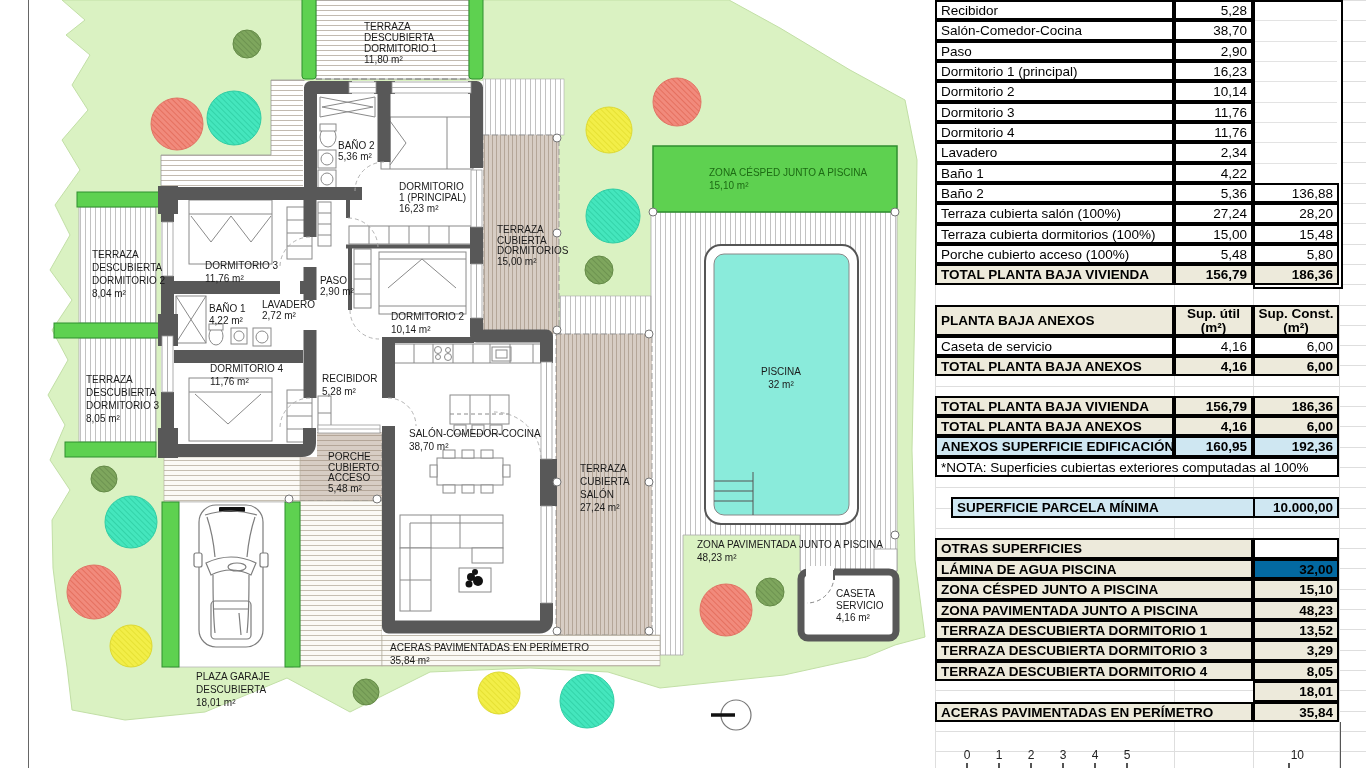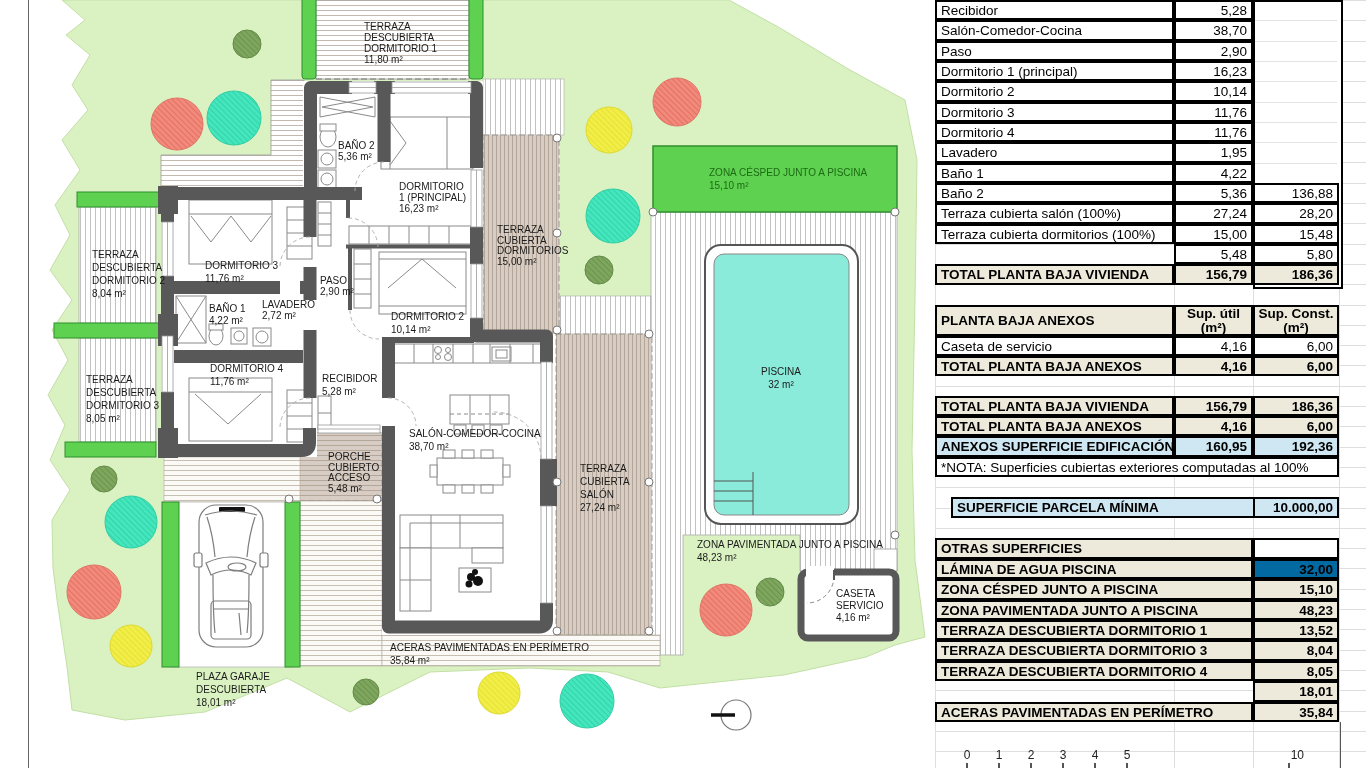--- a/index.html
+++ b/index.html
@@ -412,37 +412,38 @@
 <div class="cell" style="left:935px;top:81px;width:239px;height:21px;background:#fff;border:2px solid #000;justify-content:flex-start;padding-left:4px;font-weight:400;">Dormitorio 2</div>
 <div class="cell" style="left:1174px;top:81px;width:79px;height:21px;background:#fff;border:2px solid #000;justify-content:flex-end;padding-right:4px;font-weight:400;">10,14</div>
 
 <div class="cell" style="left:935px;top:102px;width:239px;height:20px;background:#fff;border:2px solid #000;justify-content:flex-start;padding-left:4px;font-weight:400;">Dormitorio 3</div>
 <div class="cell" style="left:1174px;top:102px;width:79px;height:20px;background:#fff;border:2px solid #000;justify-content:flex-end;padding-right:4px;font-weight:400;">11,76</div>
 
 <div class="cell" style="left:935px;top:122px;width:239px;height:20px;background:#fff;border:2px solid #000;justify-content:flex-start;padding-left:4px;font-weight:400;">Dormitorio 4</div>
 <div class="cell" style="left:1174px;top:122px;width:79px;height:20px;background:#fff;border:2px solid #000;justify-content:flex-end;padding-right:4px;font-weight:400;">11,76</div>
 
 <div class="cell" style="left:935px;top:142px;width:239px;height:21px;background:#fff;border:2px solid #000;justify-content:flex-start;padding-left:4px;font-weight:400;">Lavadero</div>
-<div class="cell" style="left:1174px;top:142px;width:79px;height:21px;background:#fff;border:2px solid #000;justify-content:flex-end;padding-right:4px;font-weight:400;">1,95</div>
+<div class="cell" style="left:1174px;top:142px;width:79px;height:21px;background:#fff;border:2px solid #000;justify-content:flex-end;padding-right:4px;font-weight:400;">2,34</div>
 
 <div class="cell" style="left:935px;top:163px;width:239px;height:20px;background:#fff;border:2px solid #000;justify-content:flex-start;padding-left:4px;font-weight:400;">Baño 1</div>
 <div class="cell" style="left:1174px;top:163px;width:79px;height:20px;background:#fff;border:2px solid #000;justify-content:flex-end;padding-right:4px;font-weight:400;">4,22</div>
 
 <div class="cell" style="left:935px;top:183px;width:239px;height:20px;background:#fff;border:2px solid #000;justify-content:flex-start;padding-left:4px;font-weight:400;">Baño 2</div>
 <div class="cell" style="left:1174px;top:183px;width:79px;height:20px;background:#fff;border:2px solid #000;justify-content:flex-end;padding-right:4px;font-weight:400;">5,36</div>
 <div class="cell" style="left:1253px;top:183px;width:86px;height:20px;background:#fff;border:2px solid #000;justify-content:flex-end;padding-right:4px;font-weight:400;">136,88</div>
 
 <div class="cell" style="left:935px;top:203px;width:239px;height:21px;background:#fff;border:2px solid #000;justify-content:flex-start;padding-left:4px;font-weight:400;">Terraza cubierta salón (100%)</div>
 <div class="cell" style="left:1174px;top:203px;width:79px;height:21px;background:#fff;border:2px solid #000;justify-content:flex-end;padding-right:4px;font-weight:400;">27,24</div>
 <div class="cell" style="left:1253px;top:203px;width:86px;height:21px;background:#fff;border:2px solid #000;justify-content:flex-end;padding-right:4px;font-weight:400;">28,20</div>
 
 <div class="cell" style="left:935px;top:224px;width:239px;height:20px;background:#fff;border:2px solid #000;justify-content:flex-start;padding-left:4px;font-weight:400;">Terraza cubierta dormitorios (100%)</div>
 <div class="cell" style="left:1174px;top:224px;width:79px;height:20px;background:#fff;border:2px solid #000;justify-content:flex-end;padding-right:4px;font-weight:400;">15,00</div>
 <div class="cell" style="left:1253px;top:224px;width:86px;height:20px;background:#fff;border:2px solid #000;justify-content:flex-end;padding-right:4px;font-weight:400;">15,48</div>
 
+<div class="cell" style="left:935px;top:244px;width:239px;height:20px;background:#fff;border:2px solid #000;justify-content:flex-start;padding-left:4px;font-weight:400;">Porche cubierto acceso (100%)</div>
 <div class="cell" style="left:1174px;top:244px;width:79px;height:20px;background:#fff;border:2px solid #000;justify-content:flex-end;padding-right:4px;font-weight:400;">5,48</div>
 <div class="cell" style="left:1253px;top:244px;width:86px;height:20px;background:#fff;border:2px solid #000;justify-content:flex-end;padding-right:4px;font-weight:400;">5,80</div>
 
 <div class="cell" style="left:935px;top:264px;width:239px;height:21px;background:#edeadb;border:2px solid #000;justify-content:flex-start;padding-left:4px;font-weight:700;">TOTAL PLANTA BAJA VIVIENDA</div>
 <div class="cell" style="left:1174px;top:264px;width:79px;height:21px;background:#edeadb;border:2px solid #000;justify-content:flex-end;padding-right:4px;font-weight:700;">156,79</div>
 <div class="cell" style="left:1253px;top:264px;width:86px;height:21px;background:#edeadb;border:2px solid #000;justify-content:flex-end;padding-right:4px;font-weight:700;">186,36</div>
 
 <div class="cell" style="left:935px;top:305px;width:239px;height:31px;background:#edeadb;border:2px solid #000;font-weight:700;justify-content:flex-start;padding-left:4px;">PLANTA BAJA ANEXOS</div>
 <div class="cell" style="left:1174px;top:305px;width:79px;height:31px;background:#edeadb;border:2px solid #000;font-weight:700;justify-content:center;text-align:center;line-height:14px;">Sup. útil<br>(m²)</div>
 <div class="cell" style="left:1253px;top:305px;width:86px;height:31px;background:#edeadb;border:2px solid #000;font-weight:700;justify-content:center;text-align:center;line-height:14px;">Sup. Const.<br>(m²)</div>
@@ -481,21 +482,21 @@
 <div class="cell" style="left:935px;top:579px;width:318px;height:21px;background:#edeadb;border:2px solid #000;justify-content:flex-start;padding-left:4px;font-weight:700;">ZONA CÉSPED JUNTO A PISCINA</div>
 <div class="cell" style="left:1253px;top:579px;width:86px;height:21px;background:#edeadb;border:2px solid #000;justify-content:flex-end;padding-right:4px;font-weight:700;">15,10</div>
 
 <div class="cell" style="left:935px;top:600px;width:318px;height:20px;background:#edeadb;border:2px solid #000;justify-content:flex-start;padding-left:4px;font-weight:700;">ZONA PAVIMENTADA JUNTO A PISCINA</div>
 <div class="cell" style="left:1253px;top:600px;width:86px;height:20px;background:#edeadb;border:2px solid #000;justify-content:flex-end;padding-right:4px;font-weight:700;">48,23</div>
 
 <div class="cell" style="left:935px;top:620px;width:318px;height:20px;background:#edeadb;border:2px solid #000;justify-content:flex-start;padding-left:4px;font-weight:700;">TERRAZA DESCUBIERTA DORMITORIO 1</div>
 <div class="cell" style="left:1253px;top:620px;width:86px;height:20px;background:#edeadb;border:2px solid #000;justify-content:flex-end;padding-right:4px;font-weight:700;">13,52</div>
 
 <div class="cell" style="left:935px;top:640px;width:318px;height:21px;background:#edeadb;border:2px solid #000;justify-content:flex-start;padding-left:4px;font-weight:700;">TERRAZA DESCUBIERTA DORMITORIO 3</div>
-<div class="cell" style="left:1253px;top:640px;width:86px;height:21px;background:#edeadb;border:2px solid #000;justify-content:flex-end;padding-right:4px;font-weight:700;">8,04</div>
+<div class="cell" style="left:1253px;top:640px;width:86px;height:21px;background:#edeadb;border:2px solid #000;justify-content:flex-end;padding-right:4px;font-weight:700;">3,29</div>
 
 <div class="cell" style="left:935px;top:661px;width:318px;height:20px;background:#edeadb;border:2px solid #000;justify-content:flex-start;padding-left:4px;font-weight:700;">TERRAZA DESCUBIERTA DORMITORIO 4</div>
 <div class="cell" style="left:1253px;top:661px;width:86px;height:20px;background:#edeadb;border:2px solid #000;justify-content:flex-end;padding-right:4px;font-weight:700;">8,05</div>
 
 <div class="cell" style="left:1253px;top:681px;width:86px;height:21px;background:#edeadb;border:2px solid #000;justify-content:flex-end;padding-right:4px;font-weight:700;">18,01</div>
 
 <div class="cell" style="left:935px;top:702px;width:318px;height:20px;background:#edeadb;border:2px solid #000;justify-content:flex-start;padding-left:4px;font-weight:700;">ACERAS PAVIMENTADAS EN PERÍMETRO</div>
 <div class="cell" style="left:1253px;top:702px;width:86px;height:20px;background:#edeadb;border:2px solid #000;justify-content:flex-end;padding-right:4px;font-weight:700;">35,84</div>
 
 <div style="position:absolute;left:952px;top:748px;width:30px;height:15px;text-align:center;font:12px 'Liberation Sans',sans-serif;color:#222;">0</div>

